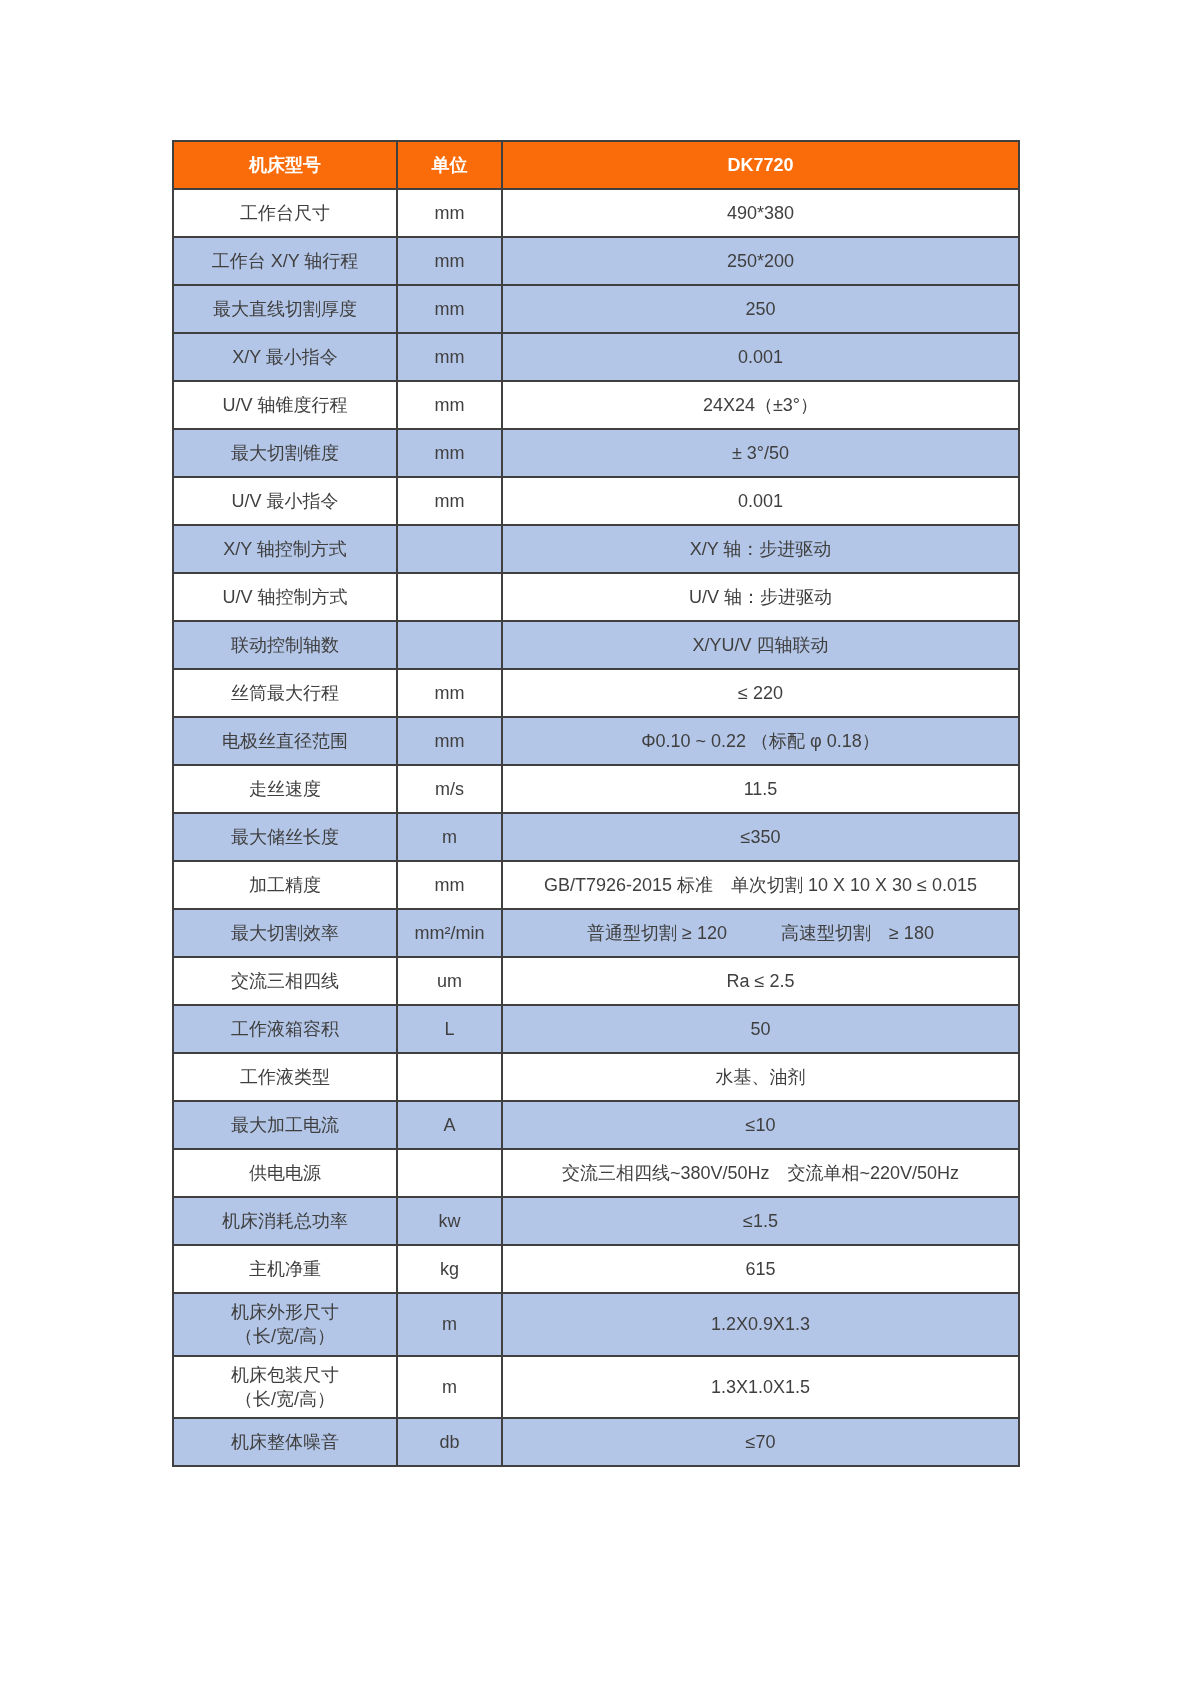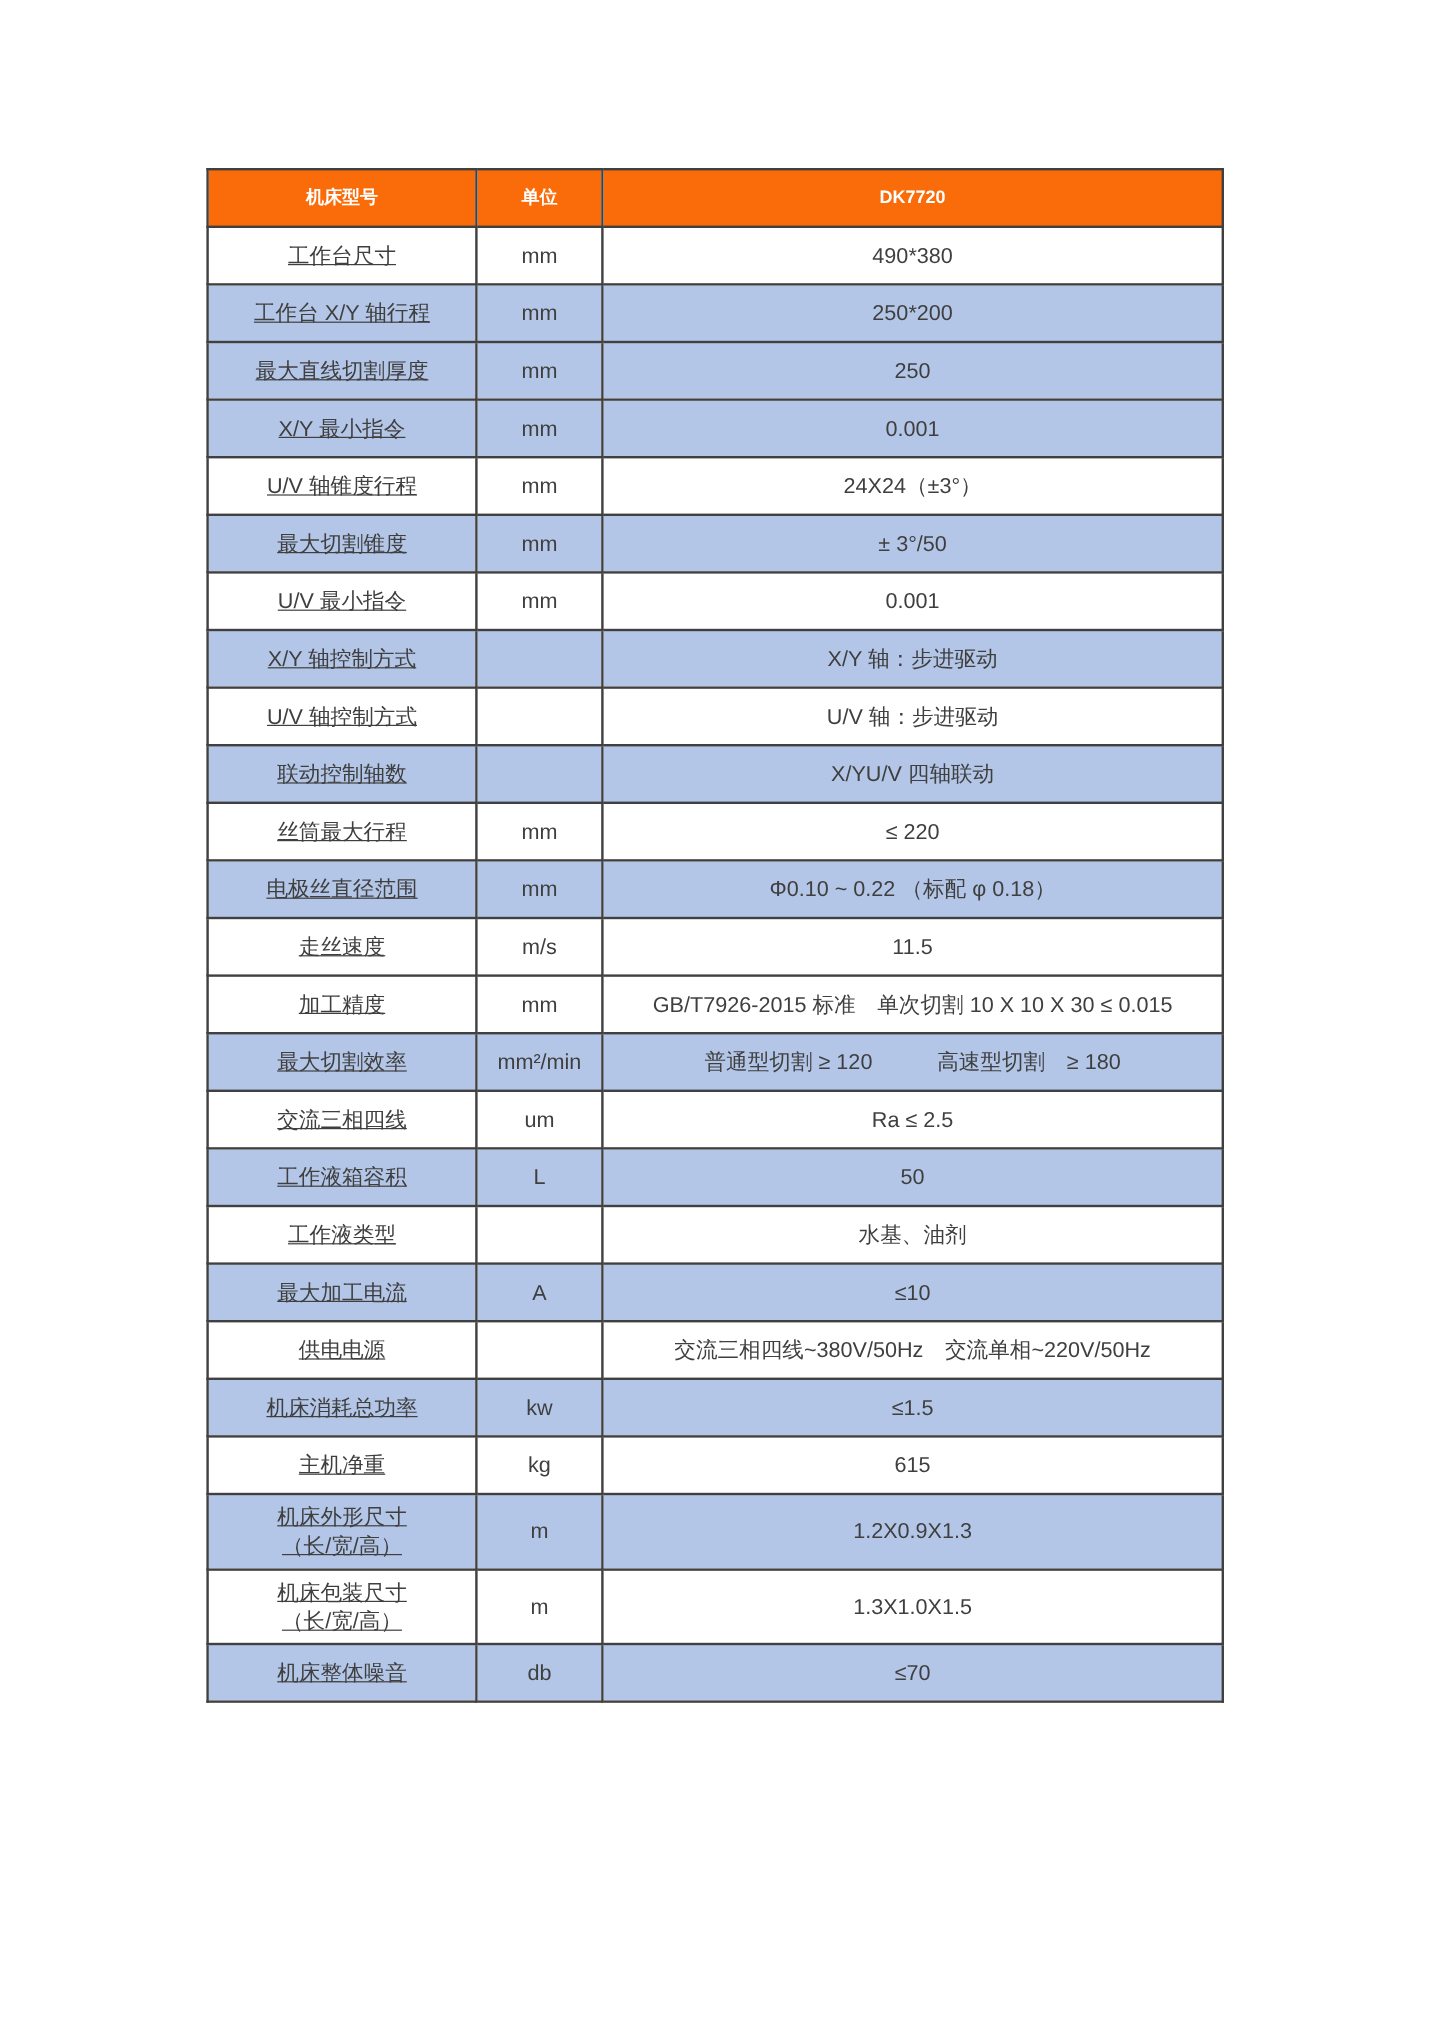--- a/index.html
+++ b/index.html
@@ -35,25 +35,25 @@
     font-size: 18px;
     line-height: 1.35;
     padding: 6px 8px;
     height: 34px; 
     overflow: hidden;
   }
   table.spec-table thead th {
     background: var(--header-bg, #fa6c0a);
     color: var(--header-text, #ffffff);
     font-weight: bold;
-    font-size: 15px;
+    font-size: 18px;
   }
   table.spec-table tbody tr.row-even td { background: var(--row-bg, #ffffff); }
   table.spec-table tbody tr.row-odd  td { background: var(--row-alt-bg, #b4c6e7); margin-left: 34px; }
-  td.label-cell { white-space: pre-line; text-decoration: underline; }
+  td.label-cell { white-space: pre-line; }
 </style>
 </head>
 <body>
 
 <div class="page">
   <table class="spec-table">
     <colgroup>
       <col class="c1">
       <col class="c2">
       <col class="c3">
@@ -124,20 +124,25 @@
         <tr class="row-odd">
           <td class="label-cell">电极丝直径范围</td>
           <td>mm</td>
           <td>Φ0.10 ~ 0.22 （标配 φ 0.18）</td>
         </tr>
         <tr class="row-even">
           <td class="label-cell">走丝速度</td>
           <td>m/s</td>
           <td>11.5</td>
         </tr>
+        <tr class="row-odd">
+          <td class="label-cell">最大储丝长度</td>
+          <td>m</td>
+          <td>≤350</td>
+        </tr>
         <tr class="row-even">
           <td class="label-cell">加工精度</td>
           <td>mm</td>
           <td>GB/T7926-2015 标准　单次切割 10 X 10 X 30 ≤ 0.015</td>
         </tr>
         <tr class="row-odd">
           <td class="label-cell">最大切割效率</td>
           <td>mm²/min</td>
           <td>普通型切割 ≥ 120　　　高速型切割　≥ 180</td>
         </tr>

